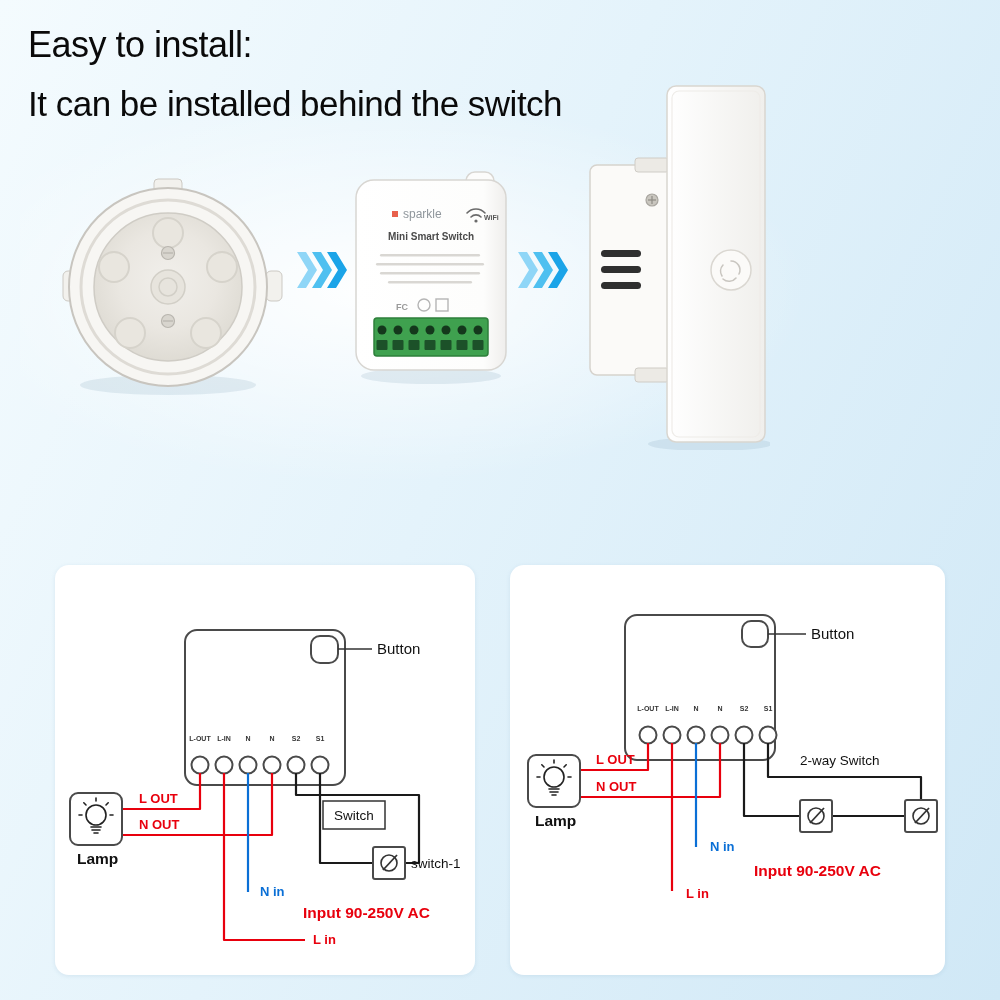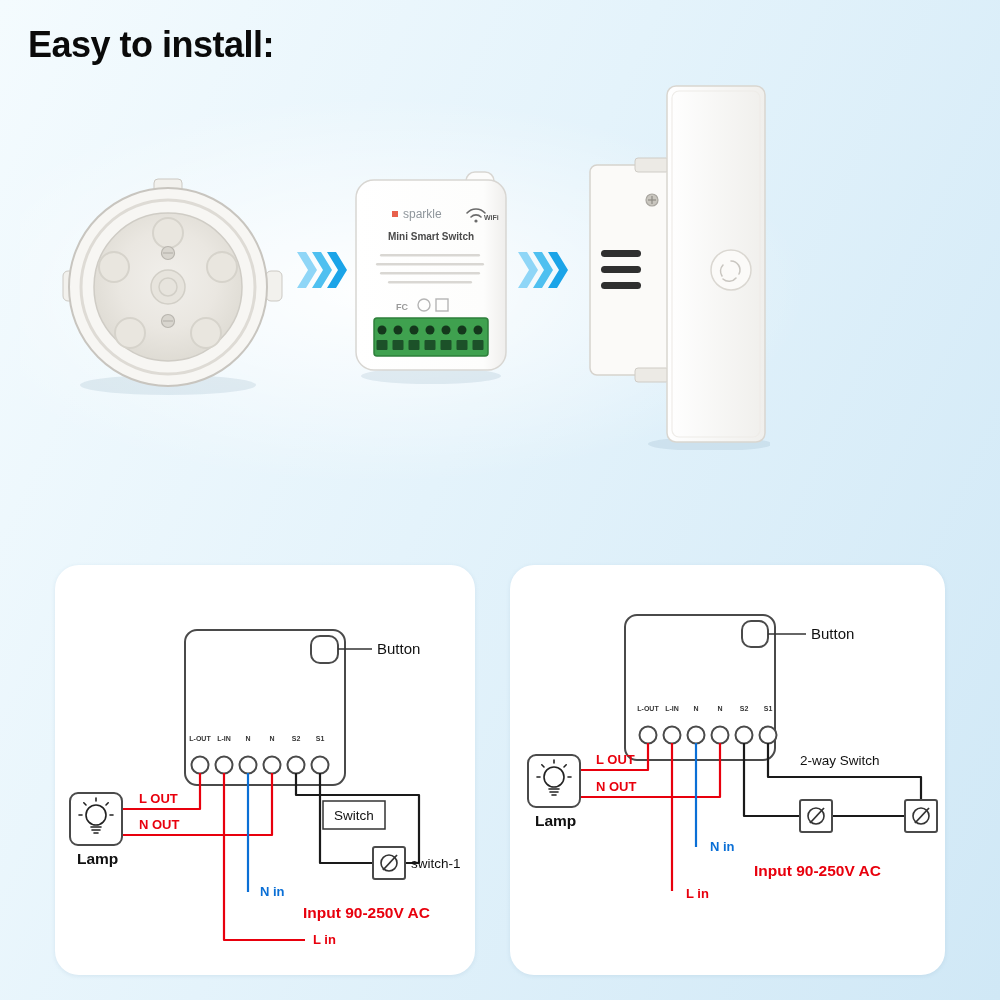--- a/index.html
+++ b/index.html
@@ -3,25 +3,25 @@
 <meta charset="utf-8">
 <style>
   *{margin:0;padding:0;box-sizing:border-box}
   html,body{width:1000px;height:1000px;background:#fff}
   body{font-family:"Liberation Sans",sans-serif}
   .canvas{position:relative;width:1000px;height:1000px;overflow:hidden;
     background:linear-gradient(115deg,#f4fbfe 0%,#e4f3fb 45%,#d0e8f6 100%)}
   .abs{position:absolute}
   .hero-glow{position:absolute;left:20px;top:100px;width:780px;height:380px;
     background:radial-gradient(ellipse at 45% 50%,rgba(255,255,255,.95) 0%,rgba(255,255,255,0) 72%)}
-  .title{position:absolute;color:#0a0a0a;font-weight:bold;letter-spacing:-.5px;white-space:nowrap}
+  .title{position:absolute;color:#0a0a0a;font-weight:normal;letter-spacing:-.5px;white-space:nowrap}
   .t1{left:28px;top:24px;font-size:36px}
   .t2{left:28px;top:84px;font-size:35px}
   .t3{left:28px;top:474px;font-size:33px}
-  .panel{position:absolute;top:565px;height:410px;background:#fff;border-radius:24px;
+  .panel{position:absolute;top:565px;height:410px;background:#fff;border-radius:14px;
     box-shadow:0 1px 4px rgba(120,160,190,.18)}
   .panel-left{left:55px;width:420px}
   .panel-right{left:510px;width:435px}
   .panel svg{display:block}
   
   .outline{fill:#fff;stroke:#4a4a4a;stroke-width:2}
   .thinline{stroke:#333;stroke-width:1.4}
   .wire{fill:none;stroke-width:2.2;stroke-linejoin:round}
   .w-red{stroke:#e8000d}
   .w-blue{stroke:#0a6fd6}
@@ -39,20 +39,21 @@
   .mod-cert{font:700 9px "Liberation Sans",sans-serif;fill:#9a9a9a}
 </style>
 </head>
 <body>
 
 <div class="canvas">
 
   <div class="hero-glow"></div>
 
   <div class="title t1">Easy to install:</div>
+  <div class="title t2">It can be installed behind the switch</div>
 
   <svg class="abs" style="left:50px;top:175px" width="245" height="225" viewBox="0 0 245 225">
     <defs>
       <radialGradient id="jb-cav" cx="50%" cy="45%" r="60%">
         <stop offset="0%" stop-color="#f1efeb"></stop>
         <stop offset="55%" stop-color="#eae7e1"></stop>
         <stop offset="100%" stop-color="#dcd9d1"></stop>
       </radialGradient>
     </defs>
     <ellipse cx="118" cy="210" rx="88" ry="10" fill="rgba(130,160,185,0.18)"></ellipse>

